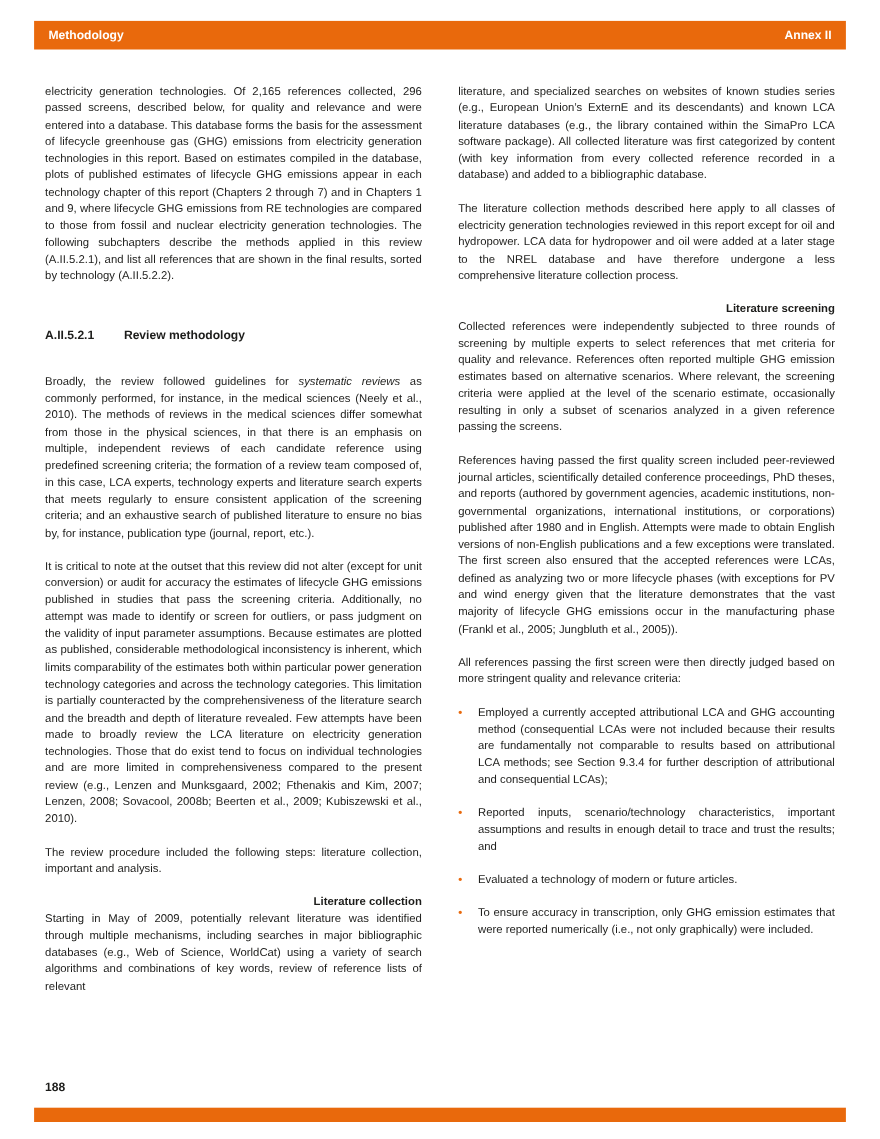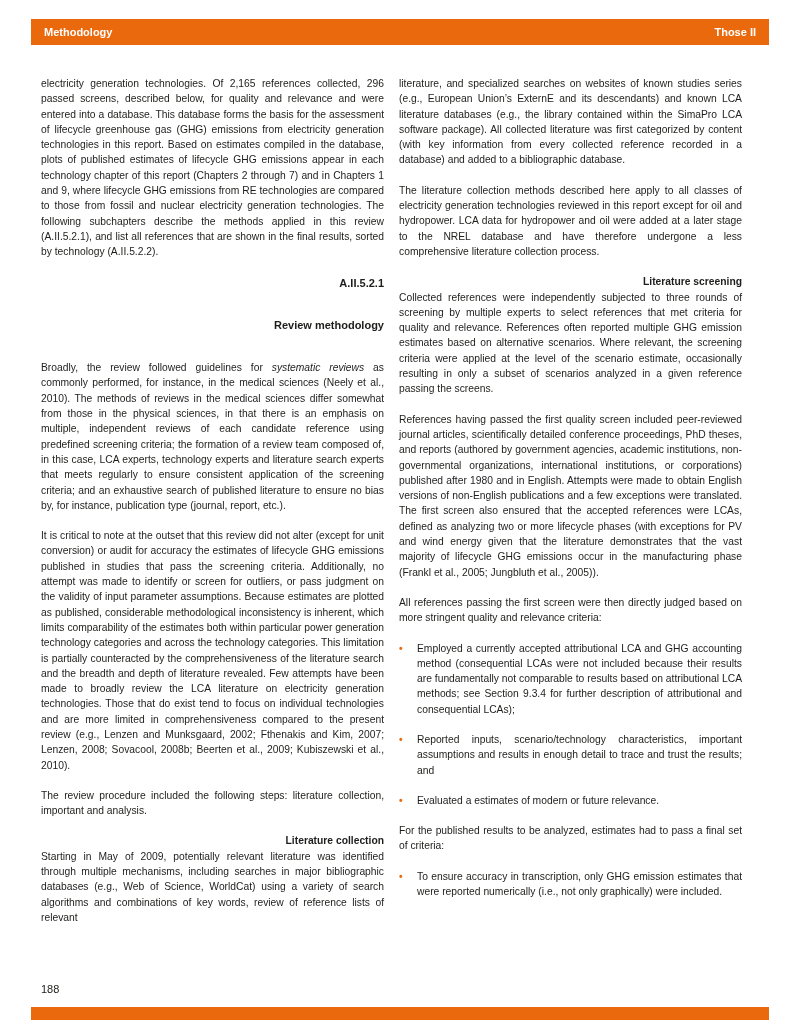--- a/index.html
+++ b/index.html
@@ -5,46 +5,46 @@
   * { margin:0; padding:0; box-sizing:border-box; }
   :root { --accent:#E9690C; --ink:#1d1d1b; }
   html,body { width:800px; height:1035px; background:#ffffff;
     font-family:"Liberation Sans","DejaVu Sans",sans-serif; }
   .page { position:relative; width:800px; height:1035px; background:#ffffff; overflow:hidden; }
 
   .header-bar { position:absolute; top:19px; left:31px; right:31px; height:26px;
     background:var(--accent); color:#ffffff; display:flex; align-items:center;
     justify-content:space-between; padding:0 13px; font-size:11px; font-weight:bold;gap:12px; }
 
-  .columns { position:absolute; top:76px; left:41px; right:41px; display:flex; gap:15px; }
+  .columns { position:absolute; top:76px; left:41px; right:41px; display:flex; gap:33px; }
   .col { width:343px; font-size:10.3px; line-height:15.3px; color:var(--ink); text-align:justify; }
   .col p { margin:0 0 15px 0; }
   em { font-style:italic; }
 
   .section-heading { display:flex; gap:27px; font-size:11px; font-weight:bold; color:var(--ink);
-    margin:16px 0 27px 0; text-align:right;flex-direction:column; }
+    margin:38px 0 27px 0; text-align:center; }
 
   .sub-heading { font-weight:bold; margin-bottom:0 !important; text-align:right; }
 
   ul.bullets { list-style:none; margin:0 0 0 0; }
   ul.bullets li { display:flex; margin:0 0 15px 0; }
   .dot { flex:0 0 18px; width:18px; color:var(--accent); font-weight:bold; }
   .bullet-text { flex:1; text-align:justify; }
 
-  .page-number { position:absolute; left:41px; top:983px; font-size:11px; font-weight:normal; color:var(--ink); }
+  .page-number { position:absolute; left:41px; top:983px; font-size:11px; font-weight:bold; color:var(--ink); }
   .footer-bar { position:absolute; left:31px; right:31px; top:1007px; height:13px; background:var(--accent); }
 </style>
 </head>
 <body>
 
 <div class="page">
 
   <div class="header-bar">
     <span>Methodology</span>
-    <span>Those II</span>
+    <span>Annex II</span>
   </div>
 
   <div class="columns">
 
     <div class="col">
       <p>electricity generation technologies. Of 2,165 references collected, 296 passed screens, described below, for quality and relevance and were entered into a database. This database forms the basis for the assessment of lifecycle greenhouse gas (GHG) emissions from electricity generation technologies in this report. Based on estimates compiled in the database, plots of published estimates of lifecycle GHG emissions appear in each technology chapter of this report (Chapters 2 through 7) and in Chapters 1 and 9, where lifecycle GHG emissions from RE technologies are compared to those from fossil and nuclear electricity generation technologies. The following subchapters describe the methods applied in this review (A.II.5.2.1), and list all references that are shown in the final results, sorted by technology (A.II.5.2.2).</p>
 
       <div class="section-heading">
         <span>A.II.5.2.1</span>
         <span>Review methodology</span>
@@ -76,25 +76,24 @@
         <li>
           <span class="dot">•</span>
           <span class="bullet-text">Employed a currently accepted attributional LCA and GHG accounting method (consequential LCAs were not included because their results are fundamentally not comparable to results based on attributional LCA methods; see Section 9.3.4 for further description of attributional and consequential LCAs);</span>
         </li>
         <li>
           <span class="dot">•</span>
           <span class="bullet-text">Reported inputs, scenario/technology characteristics, important assumptions and results in enough detail to trace and trust the results; and</span>
         </li>
         <li>
           <span class="dot">•</span>
-          <span class="bullet-text">Evaluated a estimates of modern or future relevance.</span>
+          <span class="bullet-text">Evaluated a technology of modern or future articles.</span>
         </li>
       </ul>
 
-      <p>For the published results to be analyzed, estimates had to pass a final set of criteria:</p>
 
       <ul class="bullets">
         <li>
           <span class="dot">•</span>
           <span class="bullet-text">To ensure accuracy in transcription, only GHG emission estimates that were reported numerically (i.e., not only graphically) were included.</span>
         </li>
       </ul>
     </div>
 
   </div>

